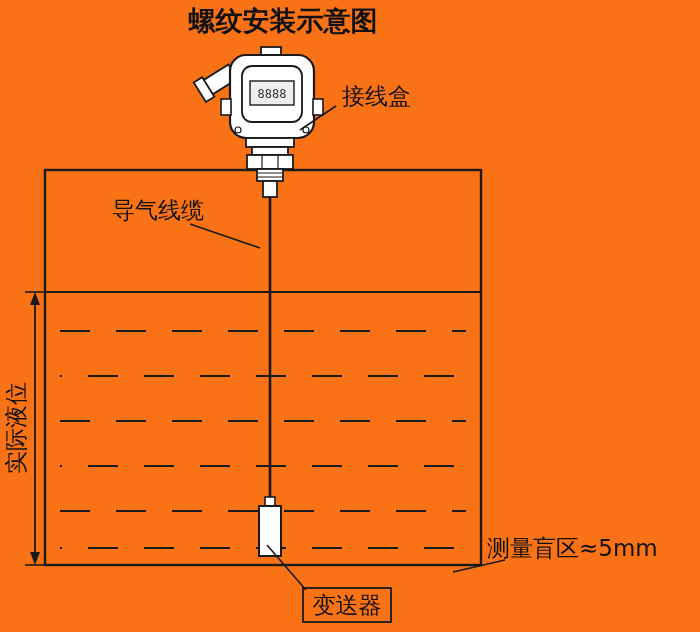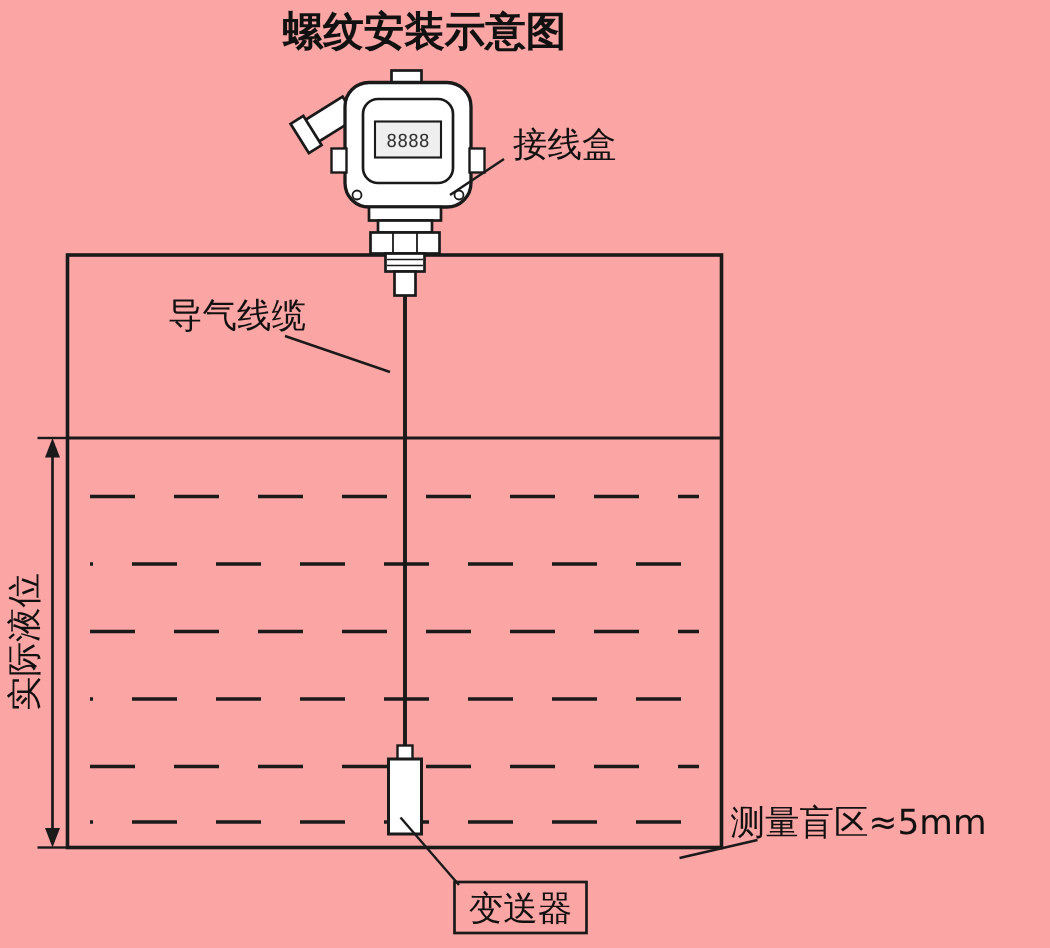--- a/index.html
+++ b/index.html
@@ -1,17 +1,17 @@
 <!DOCTYPE html>
 <html><head>
 <meta charset="utf-8">
 <style>
   html,body{margin:0;padding:0;background:#ffffff;}
   .stage{
-    position:relative;width:700px;height:632px;background:#fca5a5;
+    position:relative;width:700px;height:632px;background:#f97316;
     font-family:"DejaVu Sans","Liberation Sans",sans-serif;overflow:hidden;
   }
   svg{position:absolute;left:0;top:0;}
   .stroke{stroke:#1a1a1a;fill:none;}
   .fillw{fill:#ffffff;stroke:#1a1a1a;}
   text{fill:#111111;}
   .lbl{font-size:23px;font-weight:500;}
   .title{font-size:27px;font-weight:600;}
   .digits{font-family:"DejaVu Sans Mono","Liberation Mono",monospace;font-size:12px;fill:#333;}
 </style>

